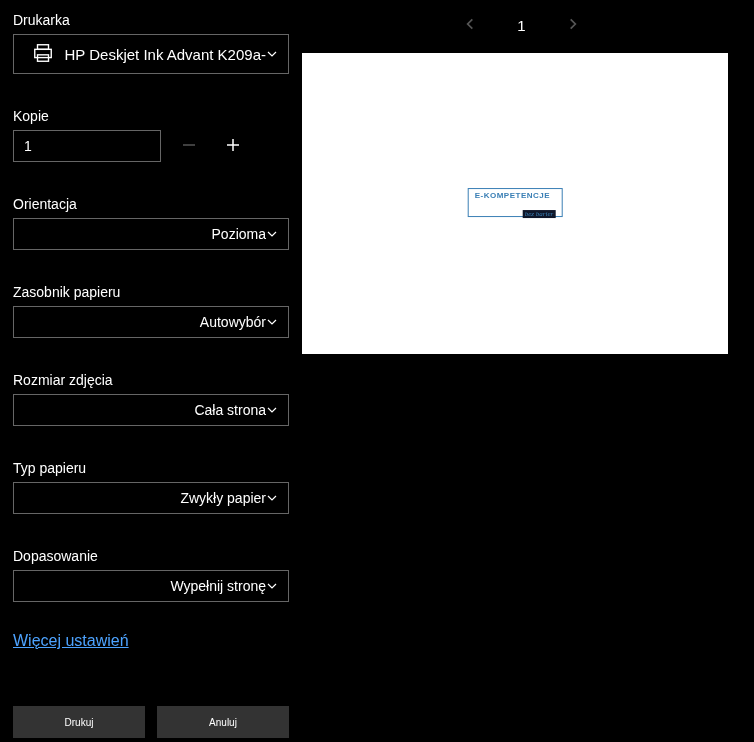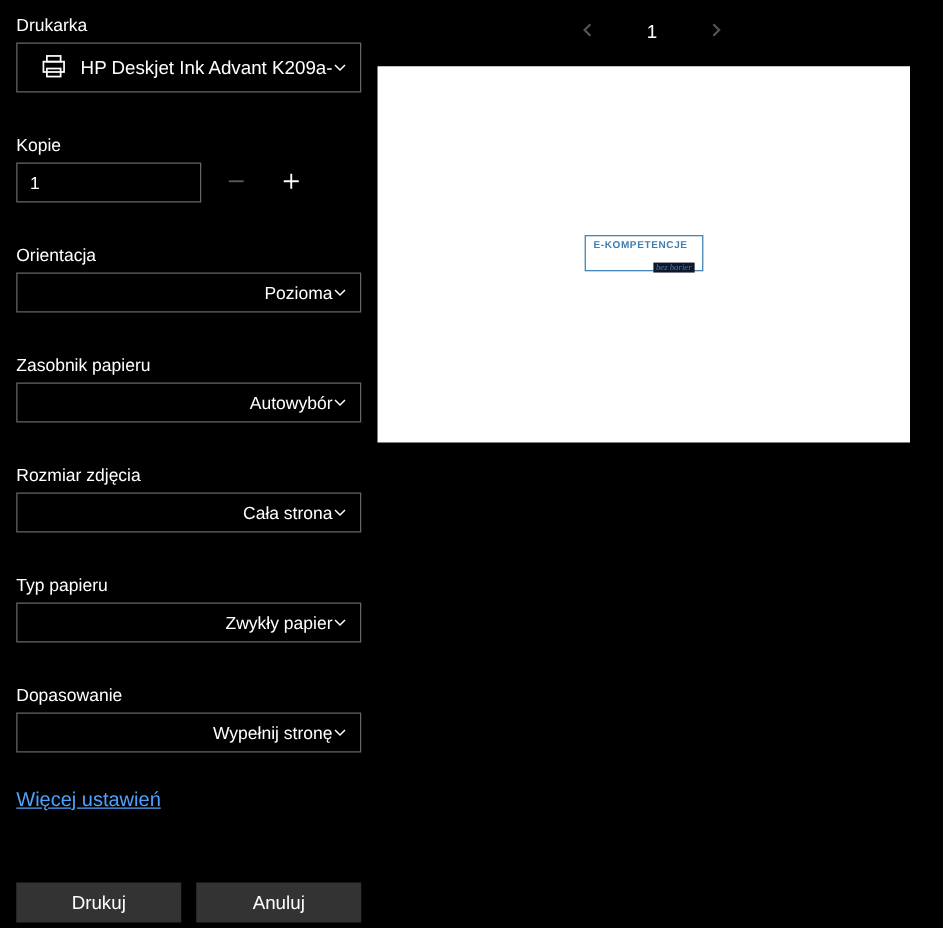--- a/index.html
+++ b/index.html
@@ -118,21 +118,21 @@
       gap: 12px;
       padding-bottom: 4px;
       padding-top: 12px;
     }
     .action-btn {
       flex: 1;
       height: 32px;
       background: #333;
       border: none;
       color: #fff;
-      font-size: 15px;
+      font-size: 10px;
       font-family: inherit;
       cursor: pointer;
     }
     .pager {
       display: flex;
       align-items: center;
       justify-content: center;
       gap: 40px;
       height: 50px;
     }

